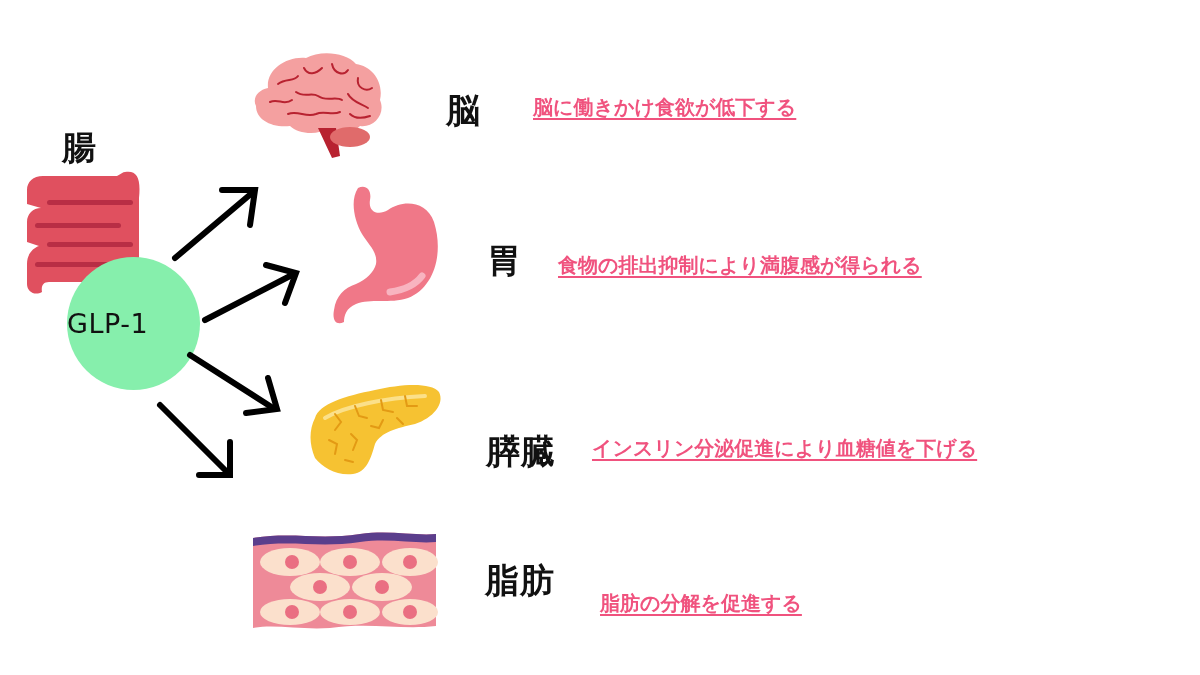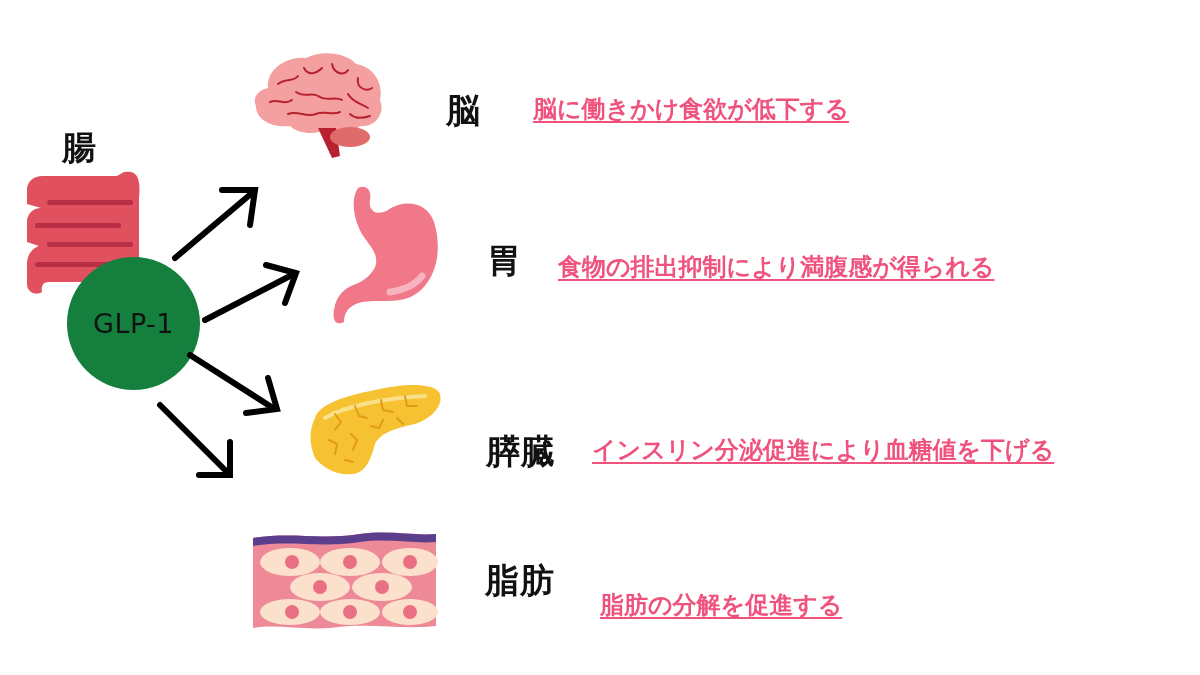--- a/index.html
+++ b/index.html
@@ -5,28 +5,28 @@
   html, body { margin: 0; padding: 0; }
   body {
     width: 1200px; height: 675px; background: #ffffff; position: relative; overflow: hidden;
     font-family: "DejaVu Sans", sans-serif;
   }
   .organ-label {
     position: absolute; font-weight: bold; color: #111111; font-size: 34px; line-height: 1;
     font-family: "DejaVu Sans", sans-serif; letter-spacing: 1px;
   }
   .desc {
-    position: absolute; color: #f0527e; font-weight: bold; font-size: 24px; line-height: 1;
+    position: absolute; color: #f0527e; font-weight: bold; font-size: 20px; line-height: 1;
     text-decoration: underline; text-decoration-thickness: 2px; text-underline-offset: 4px;
     cursor: pointer; white-space: nowrap;
     font-family: "DejaVu Sans", sans-serif;
   }
   .glp {
     position: absolute; left: 67px; top: 257px; width: 133px; height: 133px; border-radius: 50%;
-    background: #15803d; display: flex; align-items: center; justify-content: center;
+    background: #86efac; display: flex; align-items: center; justify-content: flex-start;
   }
   .glp span { font-family: "DejaVu Sans", sans-serif; font-size: 27px; color: #111; letter-spacing: 0.5px; }
   svg { position: absolute; overflow: visible; }
 </style>
 </head>
 <body>
 
 <div class="organ-label" style="left:62px; top:130px;">腸</div>
 
 <svg style="left:25px; top:168px;" width="120" height="130" viewBox="0 0 120 130">

